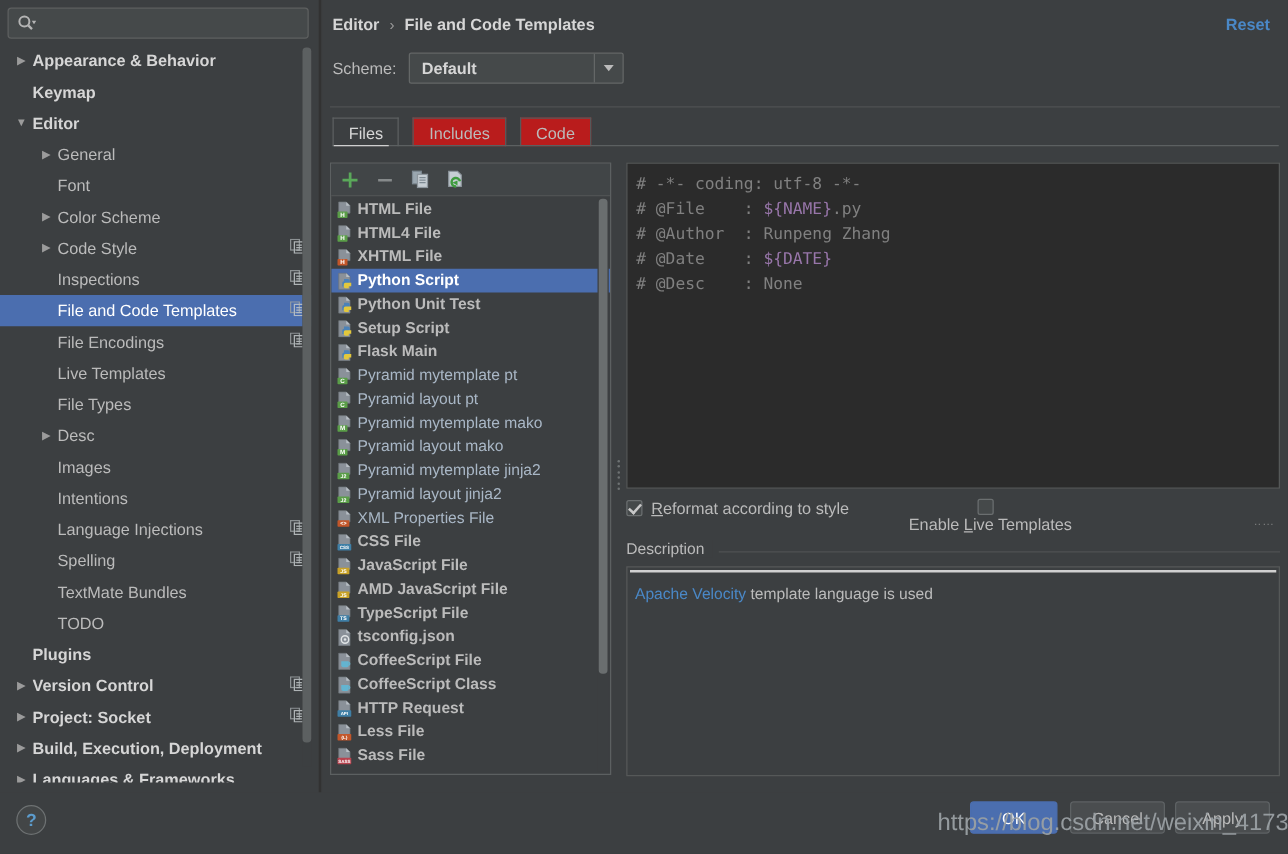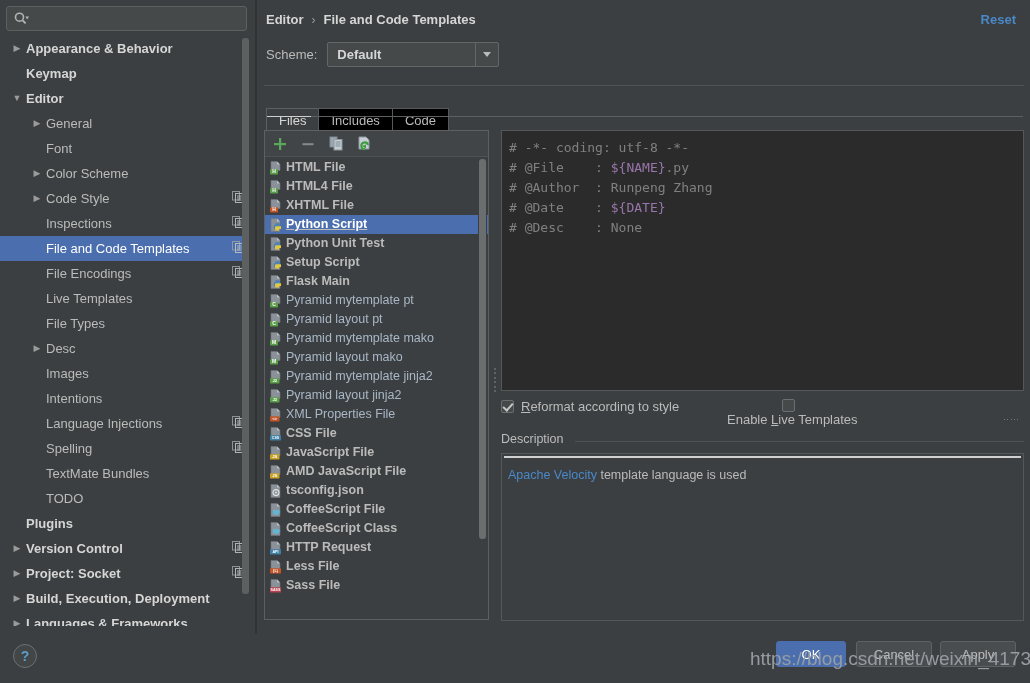--- a/index.html
+++ b/index.html
@@ -87,24 +87,24 @@
     width:23px; height:23px; border-left:1px solid #646767;
     display:flex; align-items:center; justify-content:center;
   }
   .caret-d {
     width:0;height:0;border-left:4px solid transparent;border-right:4px solid transparent;
     border-top:5px solid #bbbbbb;
   }
   #hrule { position:absolute; left:6px; top:85px; width:760px; height:1px; background:#4f5253; }
 
   
-  #tabs { position:absolute; left:8px; top:108px; height:23px; display:flex; }
+  #tabs { position:absolute; left:8px; top:94px; height:23px; display:flex;gap:12px; }
   .tab {
     height:23px; line-height:23px; padding:0 12px; font-size:13px;
-    color:#bbbbbb; background:#000000; border:1px solid #55595a; border-bottom:none;
+    color:#bbbbbb; background:#b91c1c; border:1px solid #55595a; border-bottom:none;
     margin-right:-1px; cursor:default;
   }
   .tab.active { background:#3c3f41; color:#d8d8d8; border-color:#5c6061; }
   #tabs-underline {
     position:absolute; left:8px; top:116px; width:757px; height:1px; background:#5c6061;
   }
   #tab-active-cover {
     position:absolute; top:116px; left:9px; width:44px; height:1px; background:#cfcfcf;
   }
 
@@ -122,21 +122,21 @@
   #tmpl-list {
     position:absolute; left:0; top:27px; width:223px; height:461px; overflow:hidden;
   }
   .litem {
     height:19px; line-height:19px; display:flex; align-items:center;
     padding-left:4px; white-space:nowrap; cursor:default;
   }
   .litem .ic { width:17px; flex:0 0 17px; display:flex; align-items:center; }
   .litem .nm { font-size:12.5px; color:#a9b7c6; }
   .litem.bold .nm { font-weight:bold; color:#bbbbbb; }
-  .litem.sel { background:#4b6eaf;text-decoration:underline; }
+  .litem.sel { background:#4b6eaf; }
   .litem.sel .nm { color:#ffffff; }
   #list-scroll {
     position:absolute; right:1px; top:28px; width:9px; height:458px; background:#3c3f41;
   }
   #list-scroll .thumb {
     position:absolute; left:1px; top:0; width:7px; height:380px;
     background:#6a6e6f; border-radius:3px;
   }
   #splitter-dots {
     position:absolute; left:234px; top:368px; width:6px; height:24px;
@@ -647,20 +647,31 @@
                 <path d="M8 0.5 v3 h3 z" fill="#b9c0c6"></path>
                 <rect x="1" y="8.2" width="9.5" height="5.2" rx="0.6" fill="#c9a227"></rect>
                 <text x="5.75" y="12.3" font-size="4.2" fill="#ffffff" text-anchor="middle" font-family="Liberation Sans, sans-serif" font-weight="bold">JS</text>
               </svg>
             </span>
             <span class="nm">AMD JavaScript File</span>
           </div>
           <div class="litem bold">
             <span class="ic">
               <svg width="14" height="14" viewBox="0 0 14 14">
+                <path d="M2 0.5 h6 l3 3 v6 h-9 z" fill="#8a9199" stroke="#6f757b" stroke-width="0.6"></path>
+                <path d="M8 0.5 v3 h3 z" fill="#b9c0c6"></path>
+                <rect x="1" y="8.2" width="9.5" height="5.2" rx="0.6" fill="#3f7fa6"></rect>
+                <text x="5.75" y="12.3" font-size="4.2" fill="#ffffff" text-anchor="middle" font-family="Liberation Sans, sans-serif" font-weight="bold">TS</text>
+              </svg>
+            </span>
+            <span class="nm">TypeScript File</span>
+          </div>
+          <div class="litem bold">
+            <span class="ic">
+              <svg width="14" height="14" viewBox="0 0 14 14">
                 <path d="M2 0.5 h6 l3 3 v10 h-9 z" fill="#8a9199" stroke="#6f757b" stroke-width="0.6"></path>
                 <path d="M8 0.5 v3 h3 z" fill="#b9c0c6"></path>
                 <circle cx="7" cy="8.6" r="3" fill="none" stroke="#e0e4e6" stroke-width="1.1"></circle>
                 <circle cx="7" cy="8.6" r="1" fill="#e0e4e6"></circle>
               </svg>
             </span>
             <span class="nm">tsconfig.json</span>
           </div>
           <div class="litem bold">
             <span class="ic">

